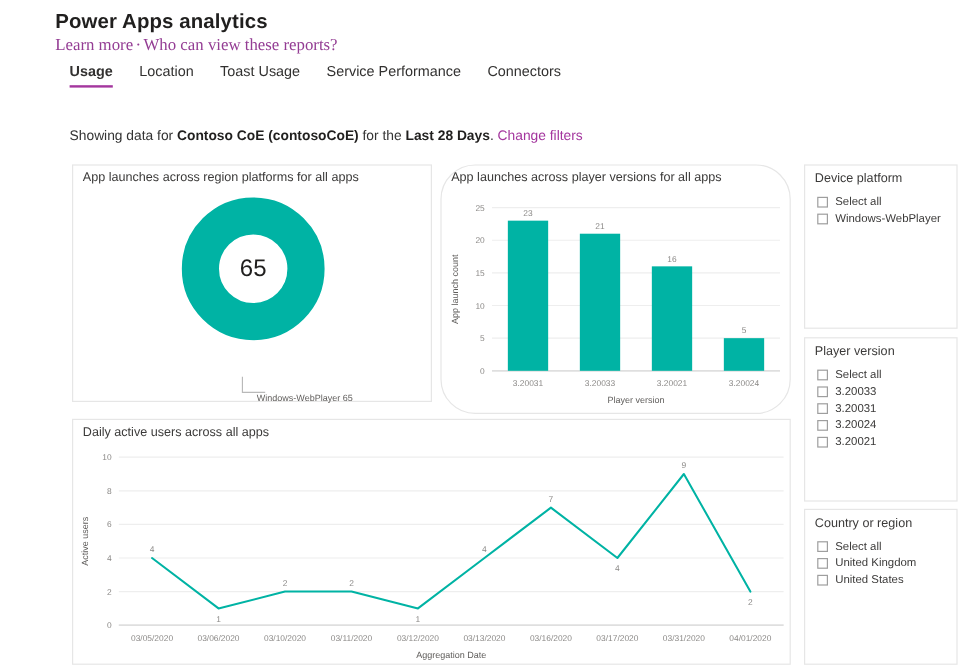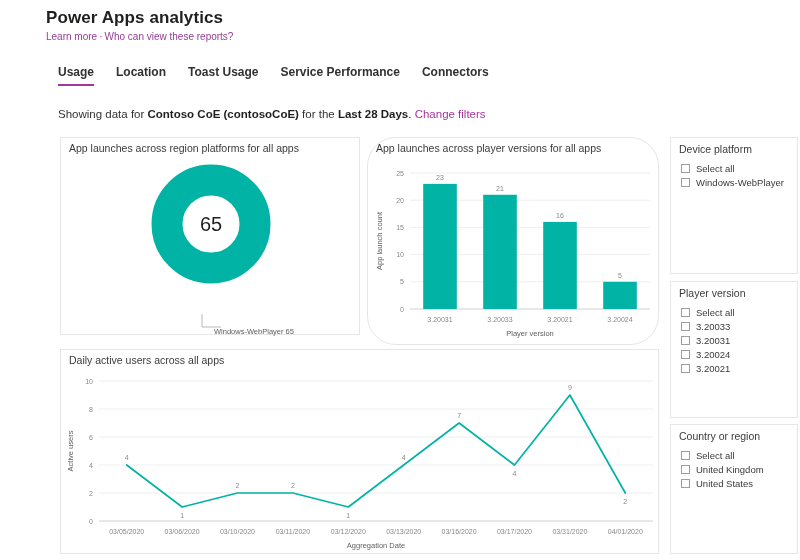--- a/index.html
+++ b/index.html
@@ -14,34 +14,34 @@
   .page { position: relative; width: 800px; height: 560px; }
 
   
   .page-title {
     position: absolute; left: 46px; top: 8px;
     font-size: 17px; font-weight: 600; color: #201f1e;
     letter-spacing: .1px;
   }
   .subnav {
     position: absolute; left: 46px; top: 31px;
-    font-size: 10px; color: #8a3c8a;
+    font-size: 14px; color: #8a3c8a; font-family: Liberation Serif, serif;
   }
   .subnav a { color: #943d94; text-decoration: none; }
   .subnav .sep { color: #943d94; padding: 0 2px; }
 
   
   .tabs {
-    position: absolute; left: 58px; top: 65px;
+    position: absolute; left: 58px; top: 52px;
     display: flex; align-items: flex-end; gap: 22px;
     font-size: 12px;
   }
   .tab {
     padding-bottom: 5px; color: #323130; cursor: pointer;
-    border-bottom: 2px solid transparent; white-space: nowrap; font-weight: bold;
+    border-bottom: 2px solid transparent; white-space: nowrap;
   }
   .tab.active { font-weight: 600; border-bottom-color: #a4369e; }
 
   
   .summary {
     position: absolute; left: 58px; top: 108px;
     font-size: 11.5px; color: #333; white-space: nowrap;
   }
   .summary b { font-weight: 700; color: #201f1e; }
   .summary .link { color: #a4369e; text-decoration: none; cursor: pointer; }

